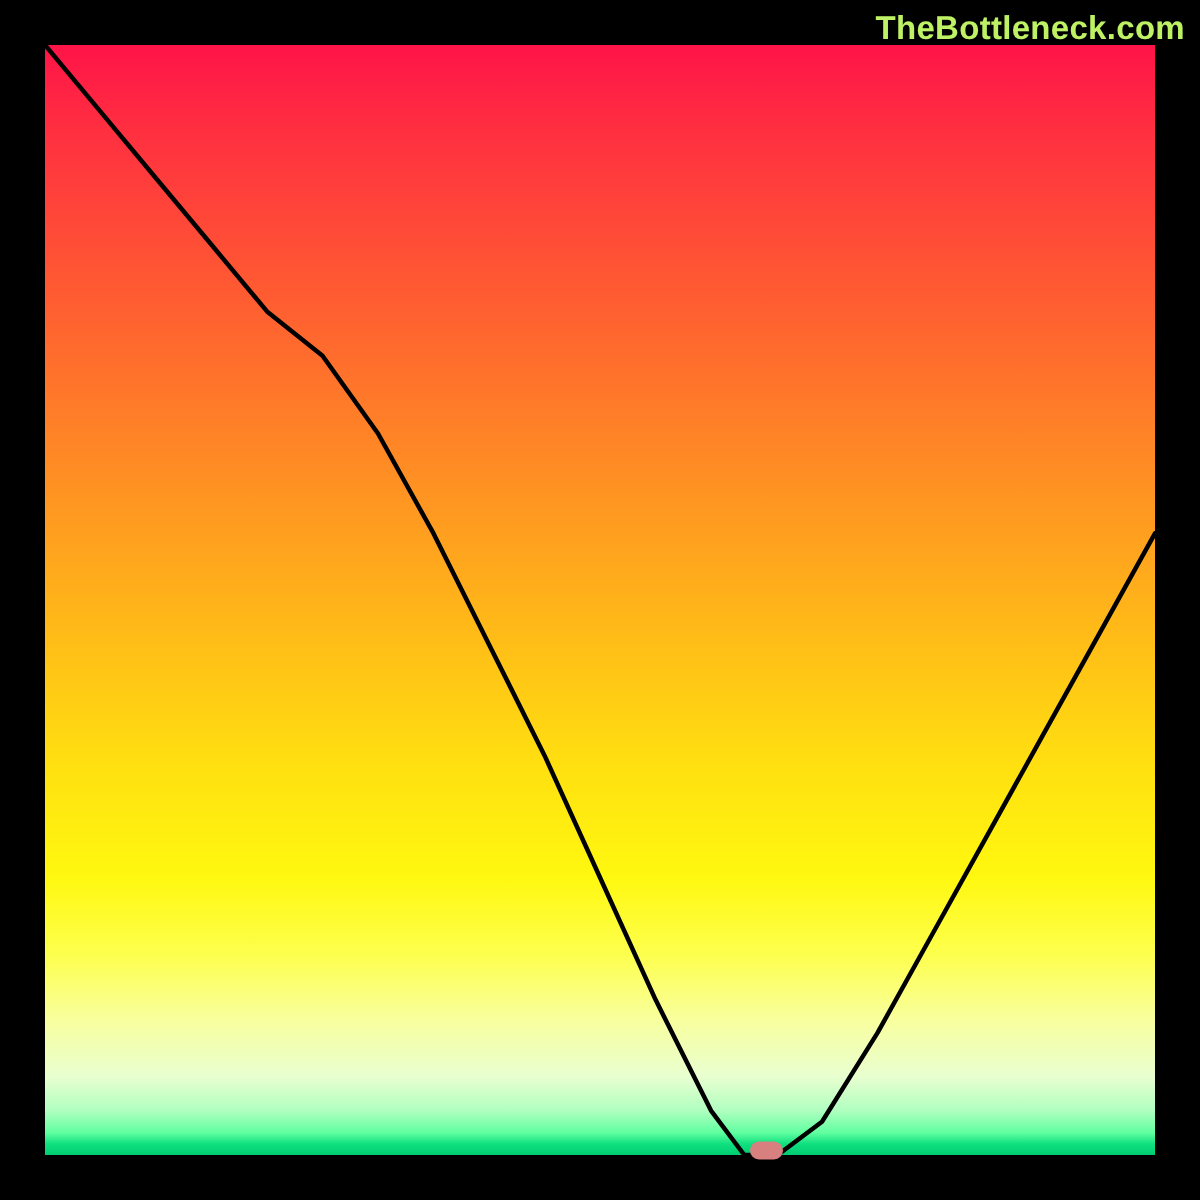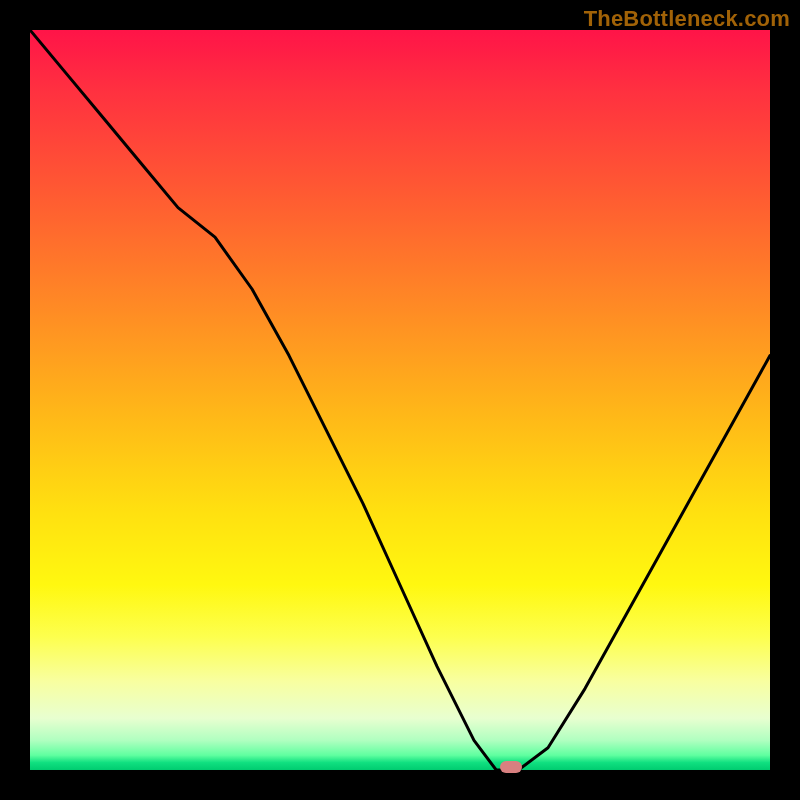--- a/index.html
+++ b/index.html
@@ -38,21 +38,21 @@
       #00cc70 100%
     );
   }
   .watermark {
     position: absolute;
     top: 6px;
     right: 10px;
     font-family: Arial, Helvetica, sans-serif;
     font-size: 22px;
     font-weight: 600;
-    color: #a16207;
+    color: #bef264;
     letter-spacing: 0.2px;
   }
   svg.curve {
     position: absolute;
     left: 0;
     top: 0;
     width: 740px;
     height: 740px;
   }
   .marker {

